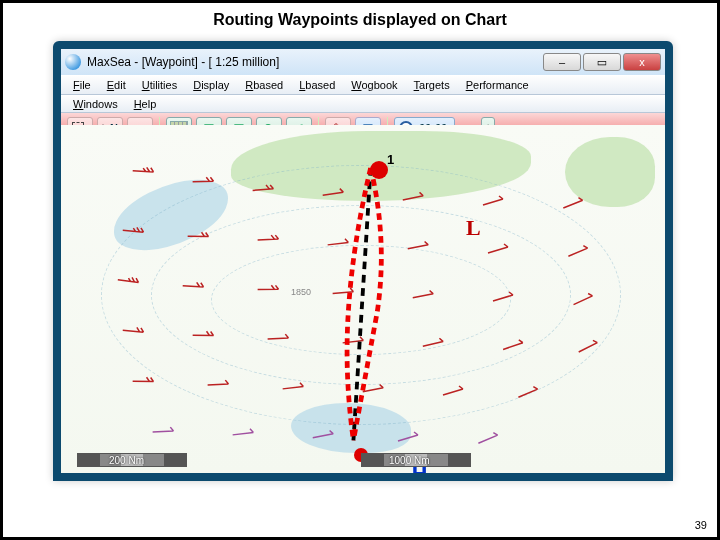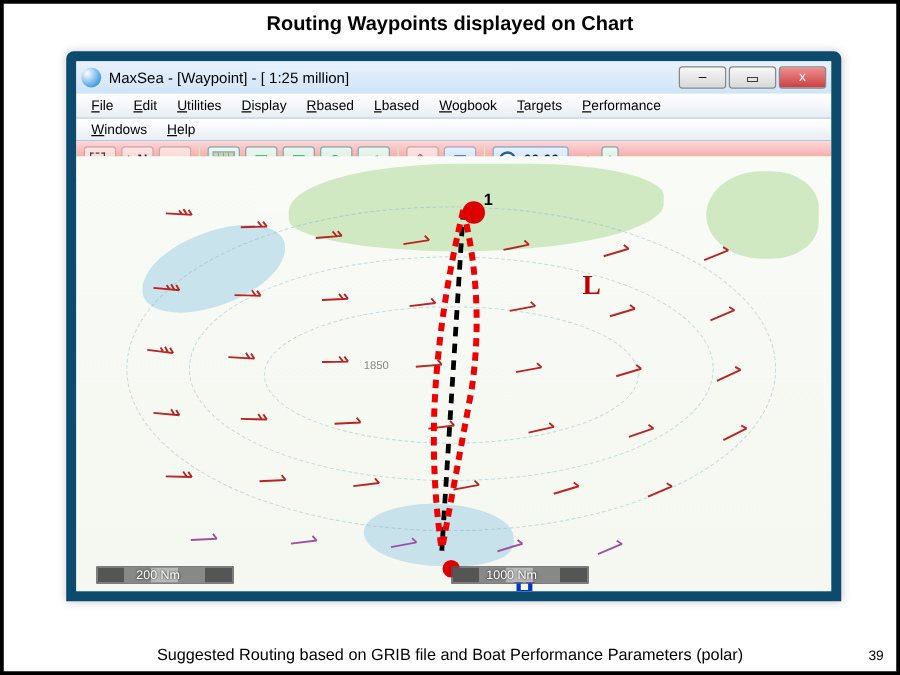--- a/index.html
+++ b/index.html
@@ -294,15 +294,14 @@
       <div class="pressure-L" style="top:90px;left:405px;">L</div>
       <div class="pressure-H" style="top:335px;left:350px;">H</div>
 
       <div class="scale-bar left"></div>
       <div class="scale-txt" style="left:48px;margin-top:12px;">200 Nm</div>
       <div class="scale-bar right"></div>
       <div class="scale-txt" style="left:328px;">1000 Nm</div>
     </div>
   </div>
 
-  <div class="slide-footer">Suggested Routing based on GRIB file and Boat Performance Parameters (polar)</div>
   <div class="page-num">39</div>
 </div>
 
 </body></html>

